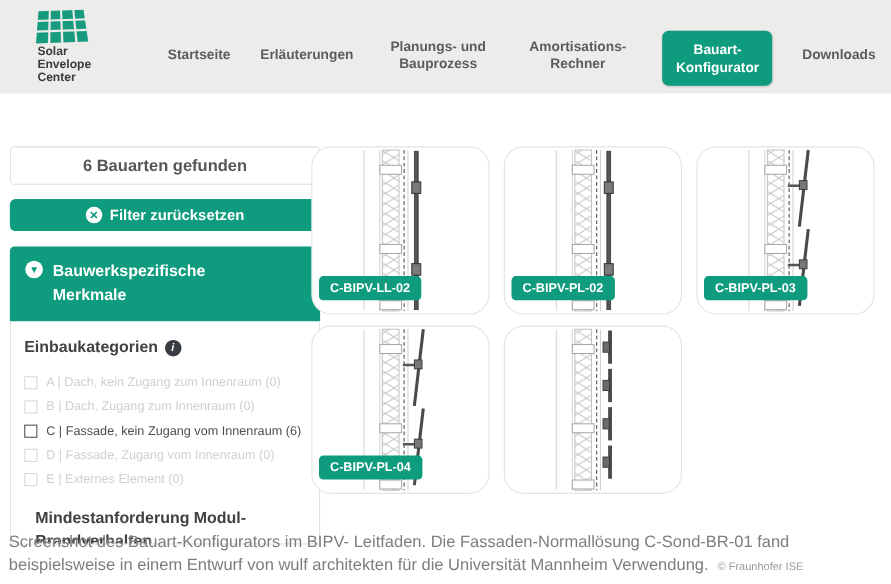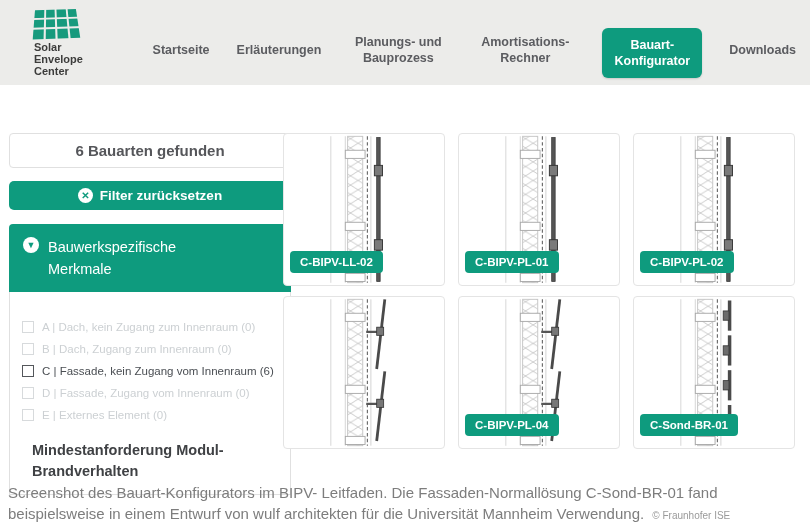--- a/index.html
+++ b/index.html
@@ -30,39 +30,39 @@
     border-radius:5px; color:#fff; font-weight:bold; font-size:13.5px;
     font-family:"Liberation Sans", sans-serif; display:flex; align-items:center;
     justify-content:center; gap:7px; cursor:pointer; }
   .circle-x { width:15px; height:15px; border-radius:50%; background:#fff; color:#0e9b7e;
     font-size:10px; font-weight:bold; display:flex; align-items:center; justify-content:center; }
   .panel { margin-top:14px; }
   .panel-head { background:#0e9b7e; border-radius:4px 4px 0 0; padding:12px 14px;
     display:flex; gap:9px; cursor:pointer; }
   .circle-chev { width:16px; height:16px; border-radius:50%; background:#fff; color:#0e9b7e;
     font-size:9px; display:flex; align-items:center; justify-content:center; flex:0 0 auto; margin-top:1px; }
-  .panel-title { color:#fff; font-weight:normal; font-size:14.5px; line-height:22px; max-width:160px; }
+  .panel-title { color:#fff; font-weight:bold; font-size:14.5px; line-height:22px; max-width:160px; }
   .panel-body { border:1px solid #e0e0e0; border-top:none; padding:14px 12px 6px 12px; height:203px; overflow:hidden; }
   .sect-title { font-weight:bold; font-size:14.5px; color:#3f4144; display:flex; align-items:center;
     gap:6px; flex-wrap:wrap; line-height:21px; }
   .info-icon { width:15px; height:15px; border-radius:50%; background:#393c41; color:#fff;
     font-size:10px; font-weight:bold; font-style:italic; display:inline-flex; align-items:center;
     justify-content:center; cursor:pointer; }
   .cat-list { margin-top:10px; }
   .cat-row { display:flex; align-items:center; gap:8px; height:22px; font-size:11.5px;
     color:#4a4e53; cursor:pointer; }
   .cat-row .cb { width:12px; height:12px; border:1.5px solid #54575b; background:#fff; flex:0 0 auto; }
   .cat-row.disabled { color:#ccd0d3; }
   .cat-row.disabled .cb { border-color:#d7dadc; }
   .sect2 { margin-top:14px;margin-left:10px; }
 
   
   .cards { position:absolute; left:283px; top:133px; width:520px;
     display:grid; grid-template-columns:repeat(3,162px); grid-auto-rows:153px; gap:10px 13px; }
-  .card { position:relative; background:#fff; border:1px solid #e4e4e4; border-radius:4px;
+  .card { position:relative; background:#fff; border:1px solid #e4e4e4; border-radius:18px;
     overflow:hidden; cursor:pointer; }
   .card svg.draw { position:absolute; left:50%; top:0; transform:translateX(-42%); height:100%; }
   .badge { position:absolute; left:6px; bottom:12px; background:#0e9b7e; color:#fff;
     font-weight:bold; font-size:11.5px; padding:5px 10px; border-radius:4px; }
 
   
   .caption { position:absolute; left:8px; top:482px; width:798px; font-size:15px;
     line-height:21px; color:#7d7d7d; }
   .credit { font-size:10px; color:#9a9a9a; margin-left:4px; }
 
@@ -160,20 +160,24 @@
     <span class="circle-x">✕</span>
     <span>Filter zurücksetzen</span>
   </button>
 
   <div class="panel">
     <div class="panel-head">
       <span class="circle-chev">▼</span>
       <span class="panel-title">Bauwerkspezifische Merkmale</span>
     </div>
     <div class="panel-body">
+      <div class="sect-title">
+        <span>Einbaukategorien</span>
+        <span class="info-icon">i</span>
+      </div>
       <div class="cat-list">
         <div class="cat-row disabled">
           <span class="cb"></span>
           <span>A | Dach, kein Zugang zum Innenraum (0)</span>
         </div>
         <div class="cat-row disabled">
           <span class="cb"></span>
           <span>B | Dach, Zugang zum Innenraum (0)</span>
         </div>
         <div class="cat-row">
@@ -201,43 +205,37 @@
   <div class="card">
     <svg class="draw" viewBox="0 0 74 130">
         <use href="#draw-vertical"></use>
       </svg>
     <span class="badge">C-BIPV-LL-02</span>
   </div>
   <div class="card">
     <svg class="draw" viewBox="0 0 74 130">
         <use href="#draw-vertical"></use>
       </svg>
-    <span class="badge">C-BIPV-PL-01</span>
-  </div>
-  <div class="card">
-    <svg class="draw" viewBox="0 0 74 130">
-        <use href="#draw-vertical"></use>
-      </svg>
     <span class="badge">C-BIPV-PL-02</span>
   </div>
   <div class="card">
     <svg class="draw" viewBox="0 0 74 130">
         <use href="#draw-tilted"></use>
       </svg>
+    <span class="badge">C-BIPV-PL-03</span>
   </div>
   <div class="card">
     <svg class="draw" viewBox="0 0 74 130">
         <use href="#draw-tilted"></use>
       </svg>
     <span class="badge">C-BIPV-PL-04</span>
   </div>
   <div class="card">
     <svg class="draw" viewBox="0 0 74 130">
         <use href="#draw-segmented"></use>
       </svg>
-    <span class="badge">C-Sond-BR-01</span>
   </div>
 </div>
 
 <div class="caption">
   <span>Screenshot des Bauart-Konfigurators im BIPV- Leitfaden. Die Fassaden-Normallösung C-Sond-BR-01 fand beispielsweise in einem Entwurf von wulf architekten für die Universität Mannheim Verwendung.</span>
   <span class="credit">© Fraunhofer ISE</span>
 </div>
 
 </body></html>

